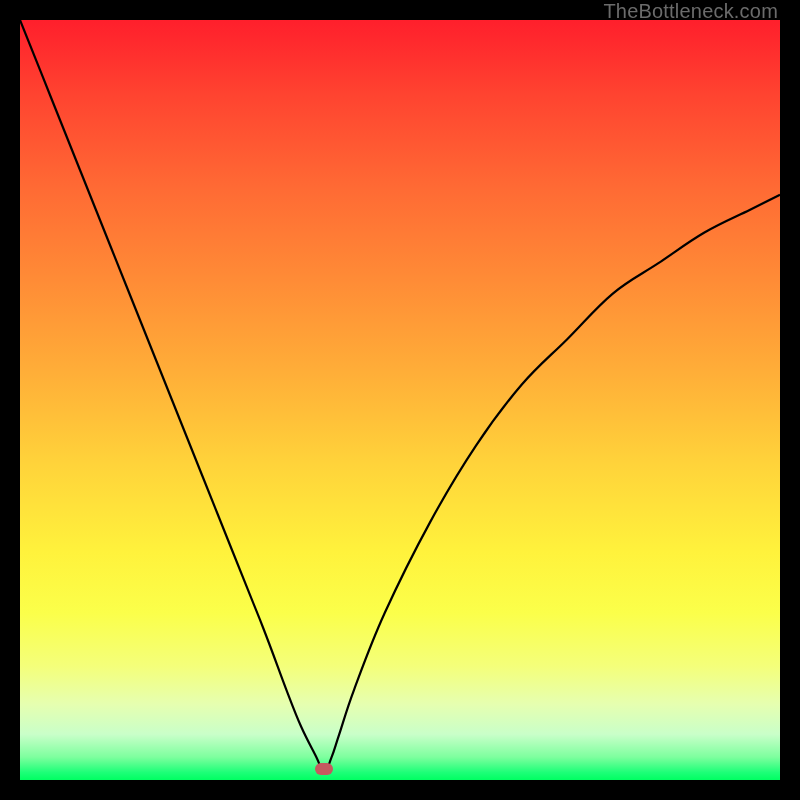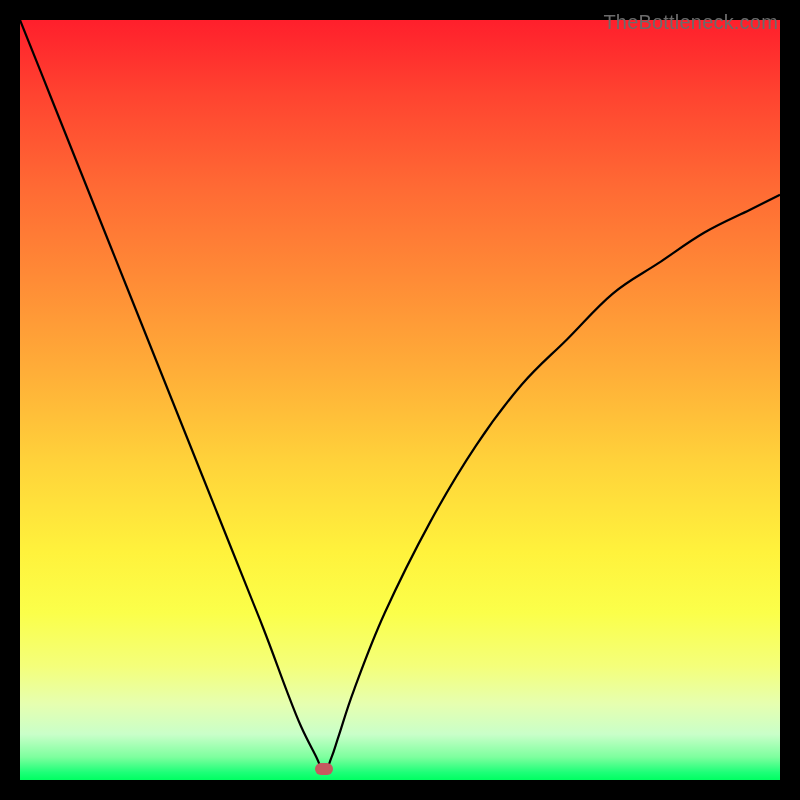--- a/index.html
+++ b/index.html
@@ -43,21 +43,21 @@
       #f4ff7a 85%,
       #e6ffb0 90%,
       #c9ffc9 94%,
       #7dff9e 97%,
       #1dff78 99%,
       #00ff62 100%
     );
   }
   .watermark {
     position: absolute;
-    top: 11px;
+    top: 0px;
     right: 22px;
     color: #6b6b6b;
     font-size: 20px;
     font-weight: 500;
     letter-spacing: 0.2px;
     z-index: 10;
   }
   svg.curve {
     position: absolute;
     inset: 0;

